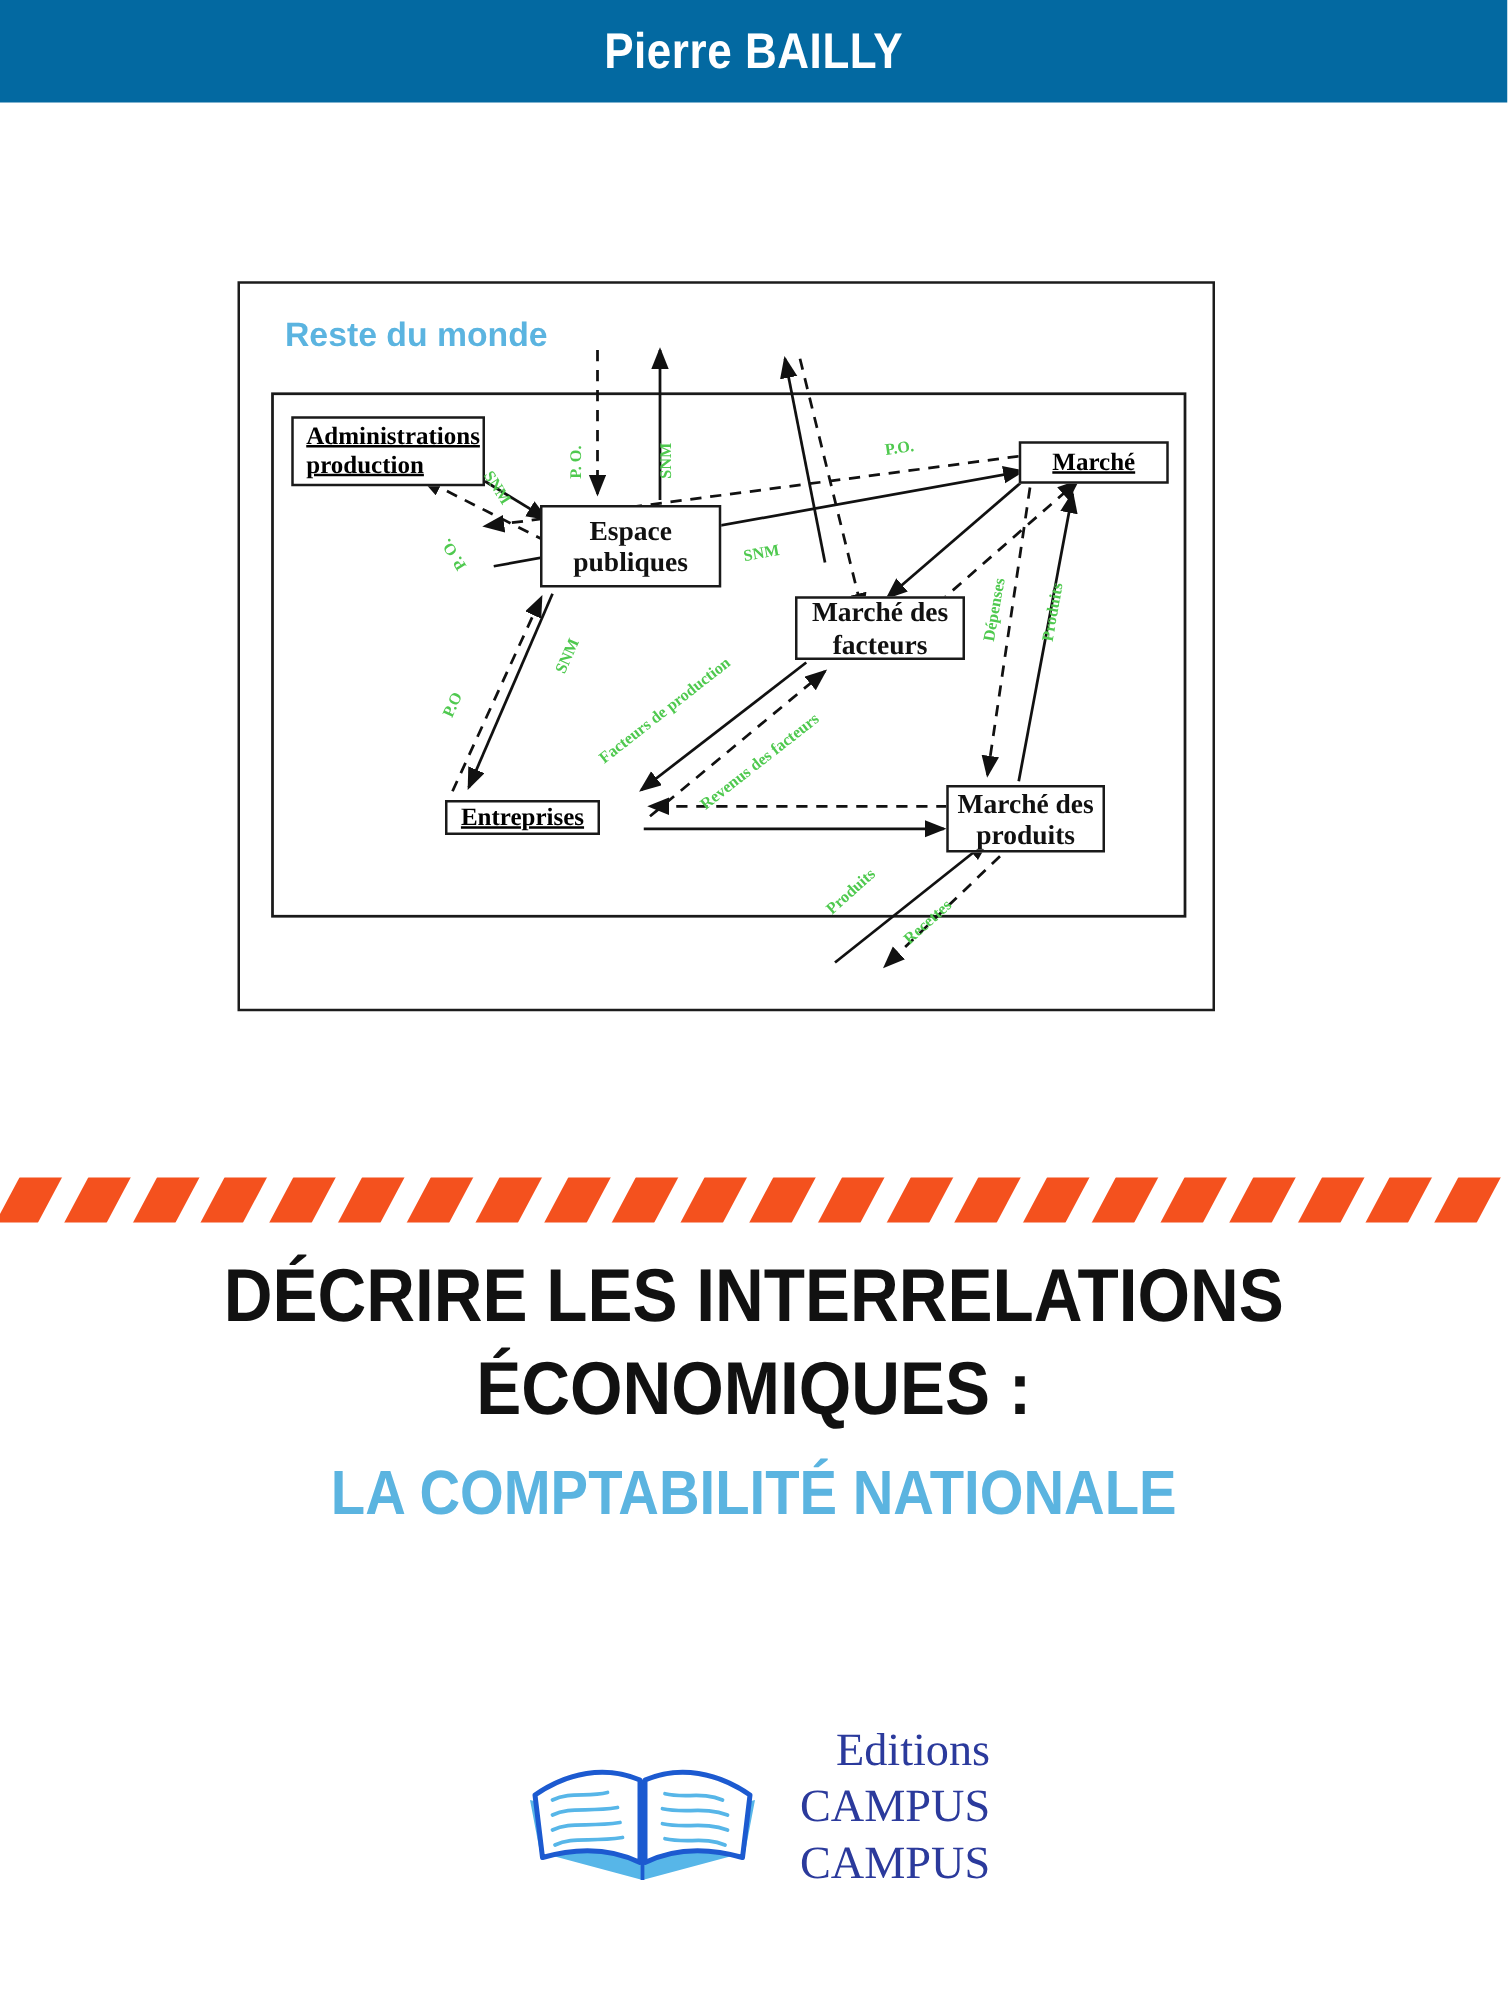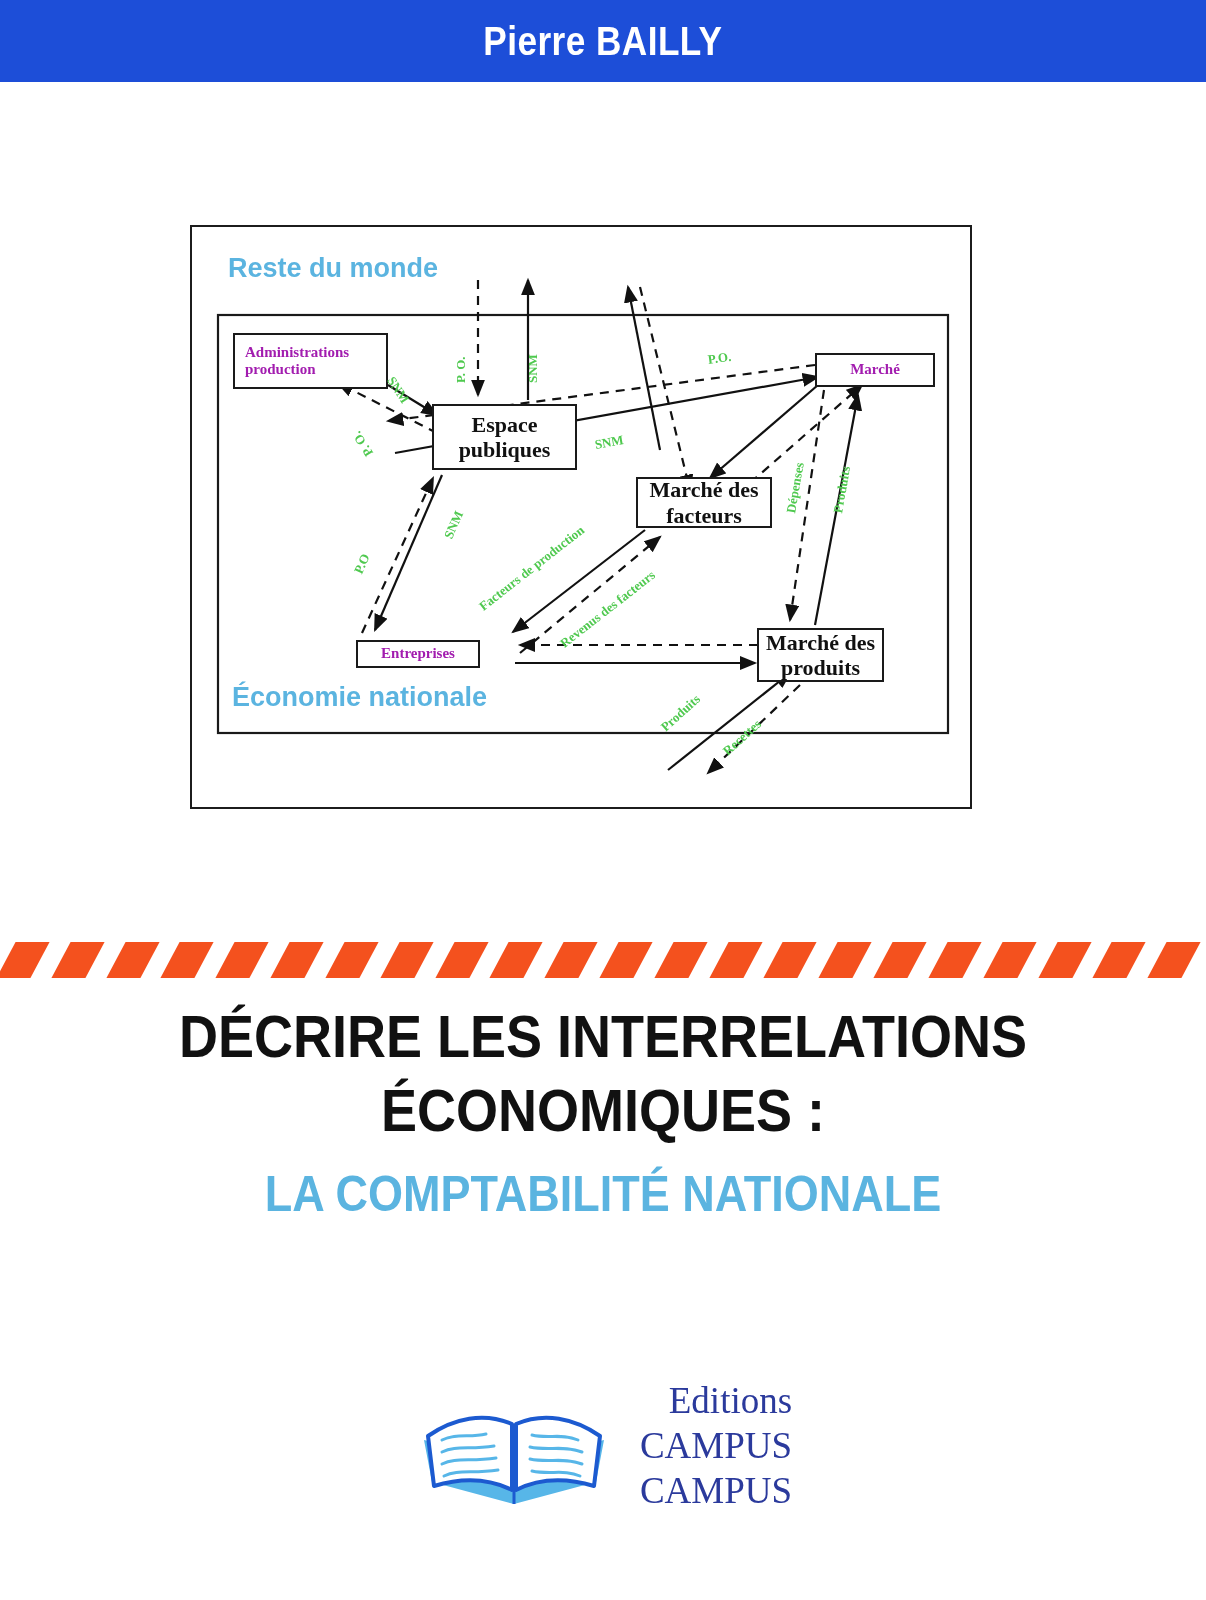--- a/index.html
+++ b/index.html
@@ -15,21 +15,21 @@
     position: relative;
   }
 
   
   .top-banner {
     position: absolute;
     left: 0;
     top: 0;
     width: 1206px;
     height: 82px;
-    background: #1d4ed8;
+    background: #0369a1;
     display: flex;
     align-items: center;
     justify-content: center;
   }
   .author-name {
     color: #ffffff;
     font-family: "Liberation Sans", sans-serif;
     font-size: 40px;
     font-weight: 600;
     letter-spacing: 0.5px;
@@ -72,24 +72,25 @@
     line-height: 1.15;
     z-index: 5;
   }
   .node-box.black-label {
     color: #111111;
     font-family: "Liberation Serif", serif;
     font-weight: bold;
     font-size: 22px;
   }
   .node-box.red-label {
-    color: #a21caf;
+    color: #000000;
     font-family: "Liberation Serif", serif;
     font-weight: bold;
-    font-size: 15px;
+    font-size: 20px;
+    text-decoration: underline;
   }
   .node-box.red-label.left-align {
     align-items: flex-start;
     text-align: left;
     padding-left: 10px;
   }
   .zone-label {
     position: absolute;
     color: #5bb4e0;
     font-family: "Liberation Sans", sans-serif;
@@ -220,21 +221,20 @@
     <line x1="634" y1="165" x2="600" y2="395" stroke="#111" stroke-width="2.2" stroke-dasharray="9,7" marker-end="url(#ah)"></line>
     <line x1="625" y1="400" x2="668" y2="170" stroke="#111" stroke-width="2.2" marker-end="url(#ah)"></line>
 
     <line x1="512" y1="300" x2="672" y2="160" stroke="#111" stroke-width="2.2" stroke-dasharray="9,7" marker-end="url(#ah)"></line>
 
     <line x1="478" y1="545" x2="600" y2="448" stroke="#111" stroke-width="2.2" marker-end="url(#ah)"></line>
     <line x1="610" y1="460" x2="518" y2="548" stroke="#111" stroke-width="2.2" stroke-dasharray="9,7" marker-end="url(#ah)"></line>
   </svg>
 
   <div class="zone-label" style="left:38px; top:28px;">Reste du monde</div>
-  <div class="zone-label" style="left:42px; top:457px;">Économie nationale</div>
 
   <div class="node-box red-label left-align" style="left:43px; top:108px; width:155px; height:56px;">
     <span>Administrations</span>
     <span>production</span>
   </div>
 
   <div class="node-box red-label" style="left:625px; top:128px; width:120px; height:34px;">
     <span>Marché</span>
   </div>
 

